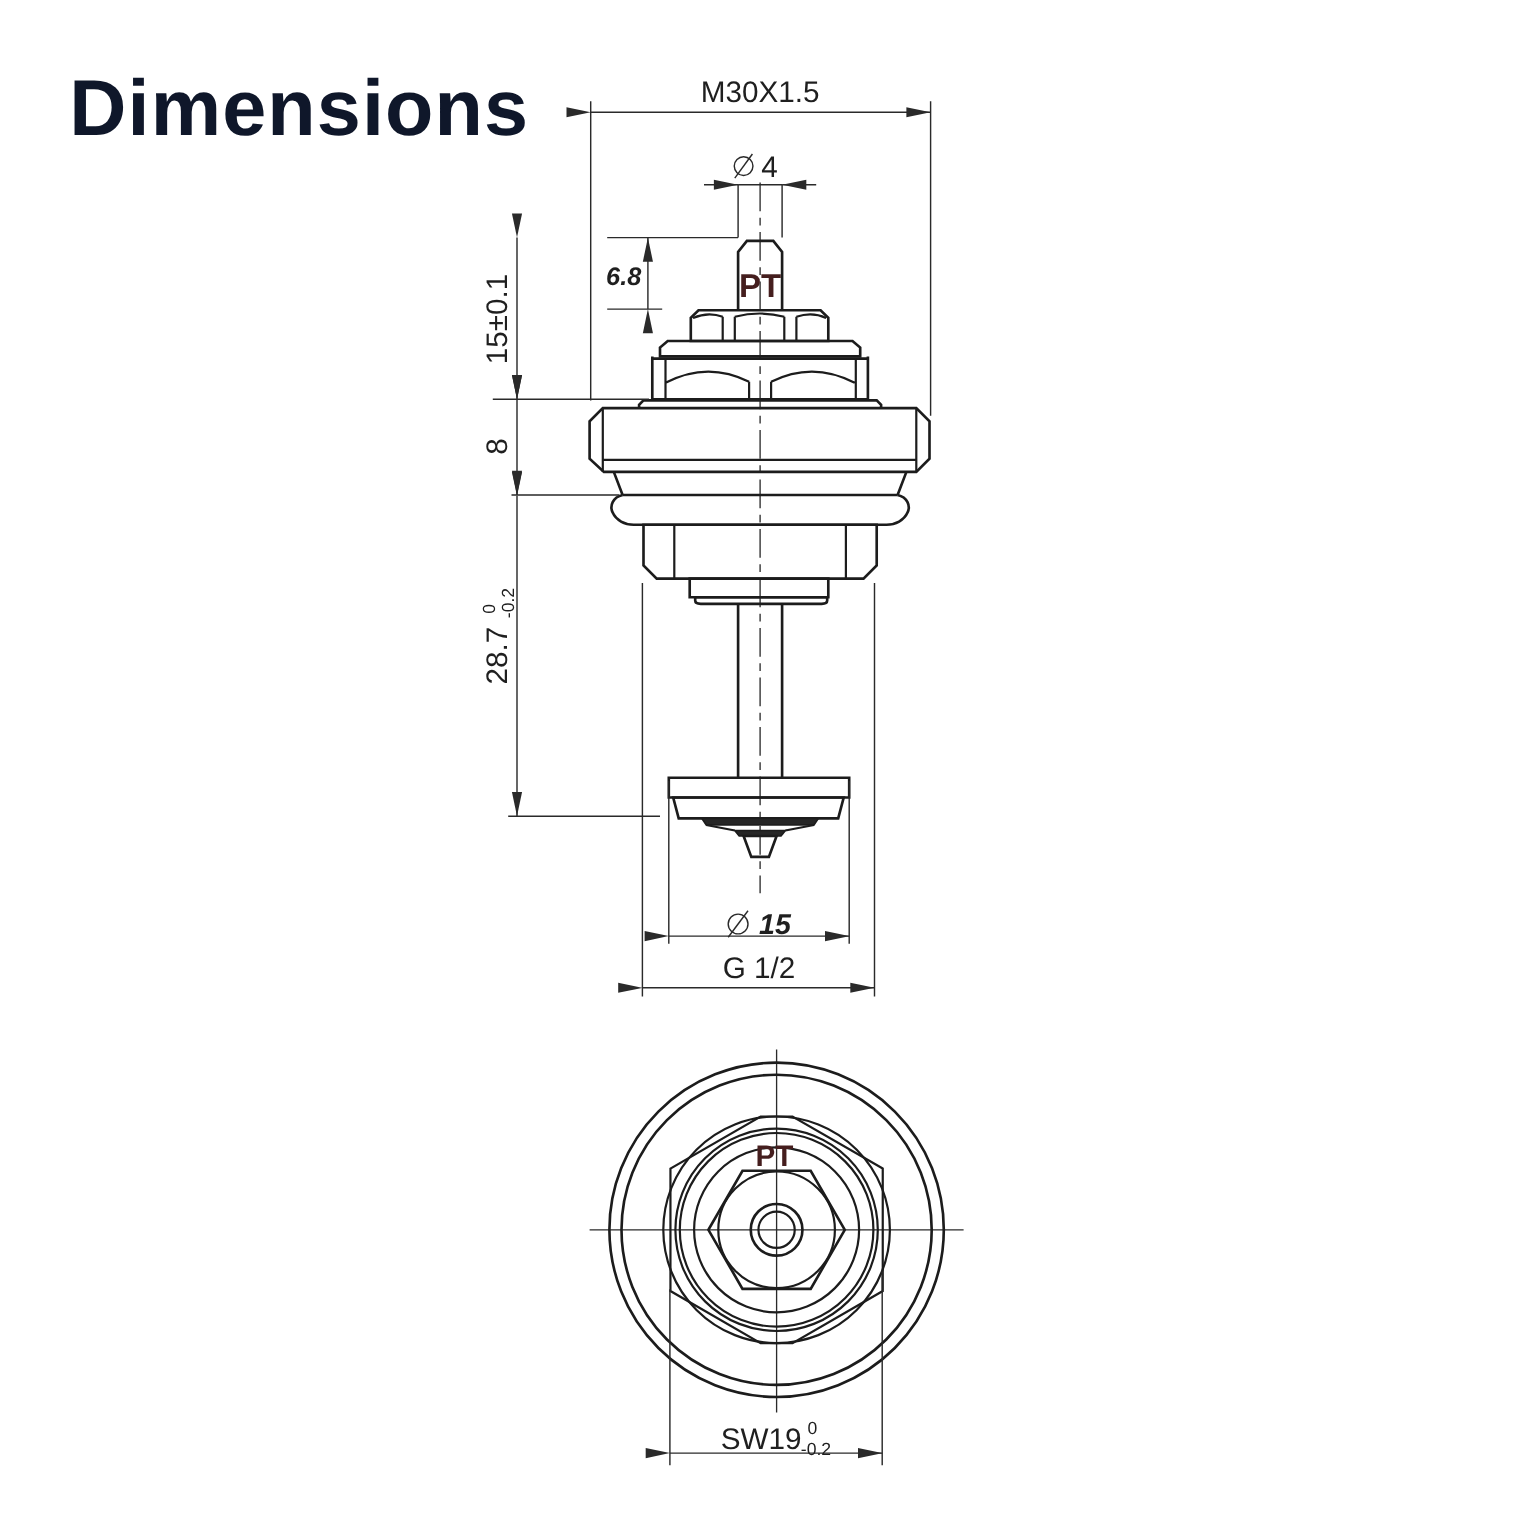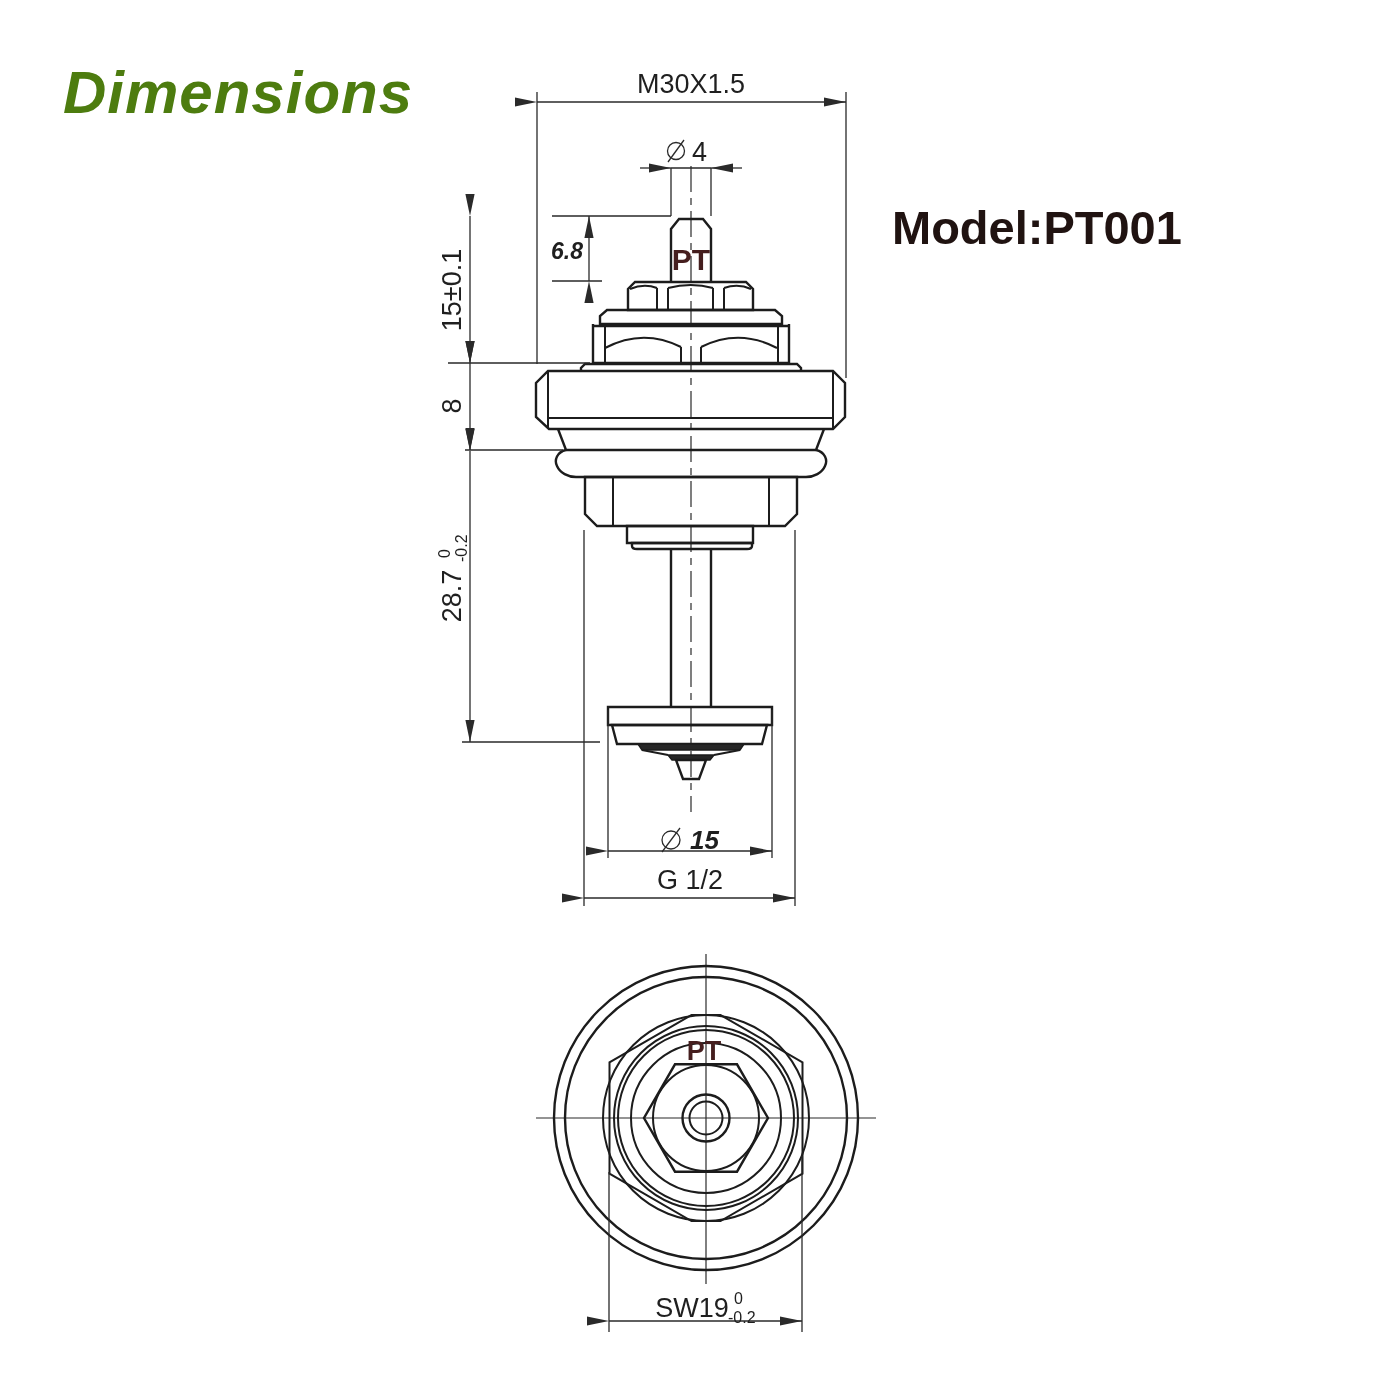--- a/index.html
+++ b/index.html
@@ -1,37 +1,36 @@
 <!DOCTYPE html>
 <html><head>
 <meta charset="utf-8">
 <style>
   html,body{margin:0;padding:0;background:#ffffff;}
   .canvas{position:relative;width:1400px;height:1400px;background:#ffffff;overflow:hidden;
           font-family:"Liberation Sans", sans-serif;}
-  .title{position:absolute;left:63px;top:58px;font-size:60px;font-weight:bold;font-style:italic;
-         color:#4d7c0f;letter-spacing:1px;}
+  .title{position:absolute;left:63px;top:58px;font-size:72px;font-weight:bold;
+         color:#0f172a;letter-spacing:1px;}
   .model{position:absolute;left:892px;top:200px;font-size:47px;font-weight:bold;color:#201311;}
   svg{position:absolute;left:0;top:0;}
   svg text{font-family:"Liberation Sans", sans-serif;fill:#1f1f1f;}
   .dimtxt{font-size:27px;}
   .dimtxt-sm{font-size:16px;}
   .part{fill:none;stroke:#1c1c1c;stroke-width:2.4;stroke-linejoin:miter;}
   .part2{fill:none;stroke:#1c1c1c;stroke-width:2;}
   .dark{fill:#262626;stroke:#1c1c1c;stroke-width:1.5;}
   .dim{fill:none;stroke:#2a2a2a;stroke-width:1.3;}
   .cl{fill:none;stroke:#2a2a2a;stroke-width:1.2;}
 </style>
 </head>
 <body>
 
 <div class="canvas">
 
   <div class="title">Dimensions</div>
-  <div class="model">Model:PT001</div>
 
   <svg width="1400" height="1400" viewBox="0 0 1400 1400">
     <defs>
       <marker id="arr" markerUnits="userSpaceOnUse" markerWidth="26" markerHeight="12" viewBox="-26 -6 26 12" refX="0" refY="0" orient="auto">
         <path d="M0,0 L-22,-4.6 L-22,4.6 Z" fill="#2a2a2a"></path>
       </marker>
     </defs>
 
     <g>
 

